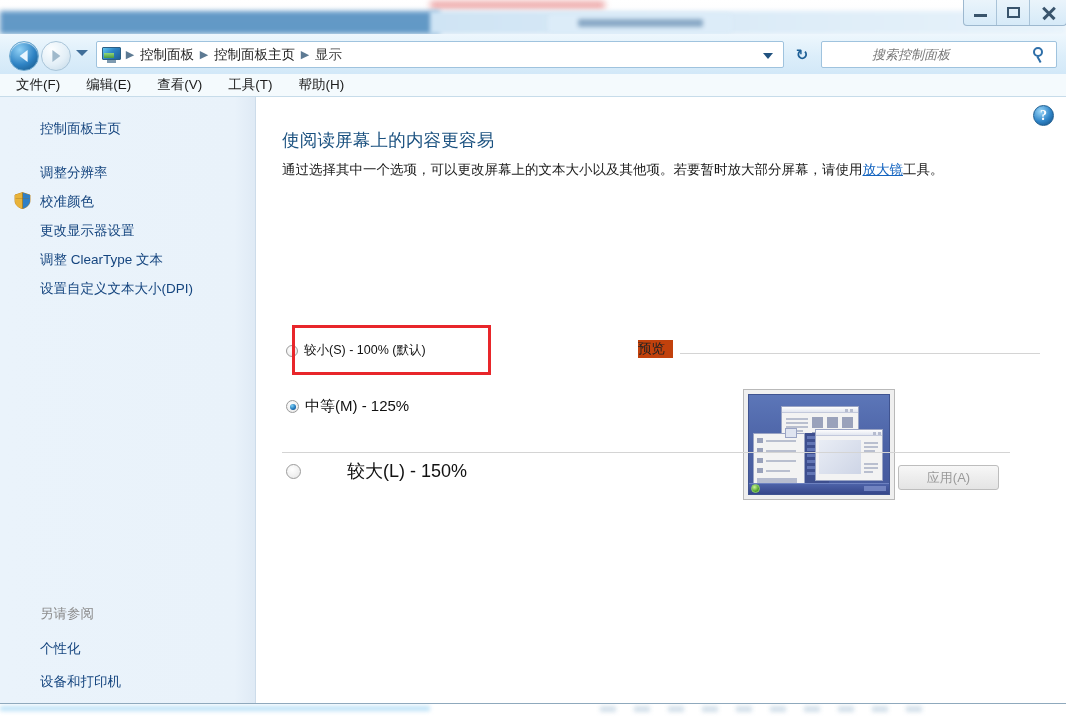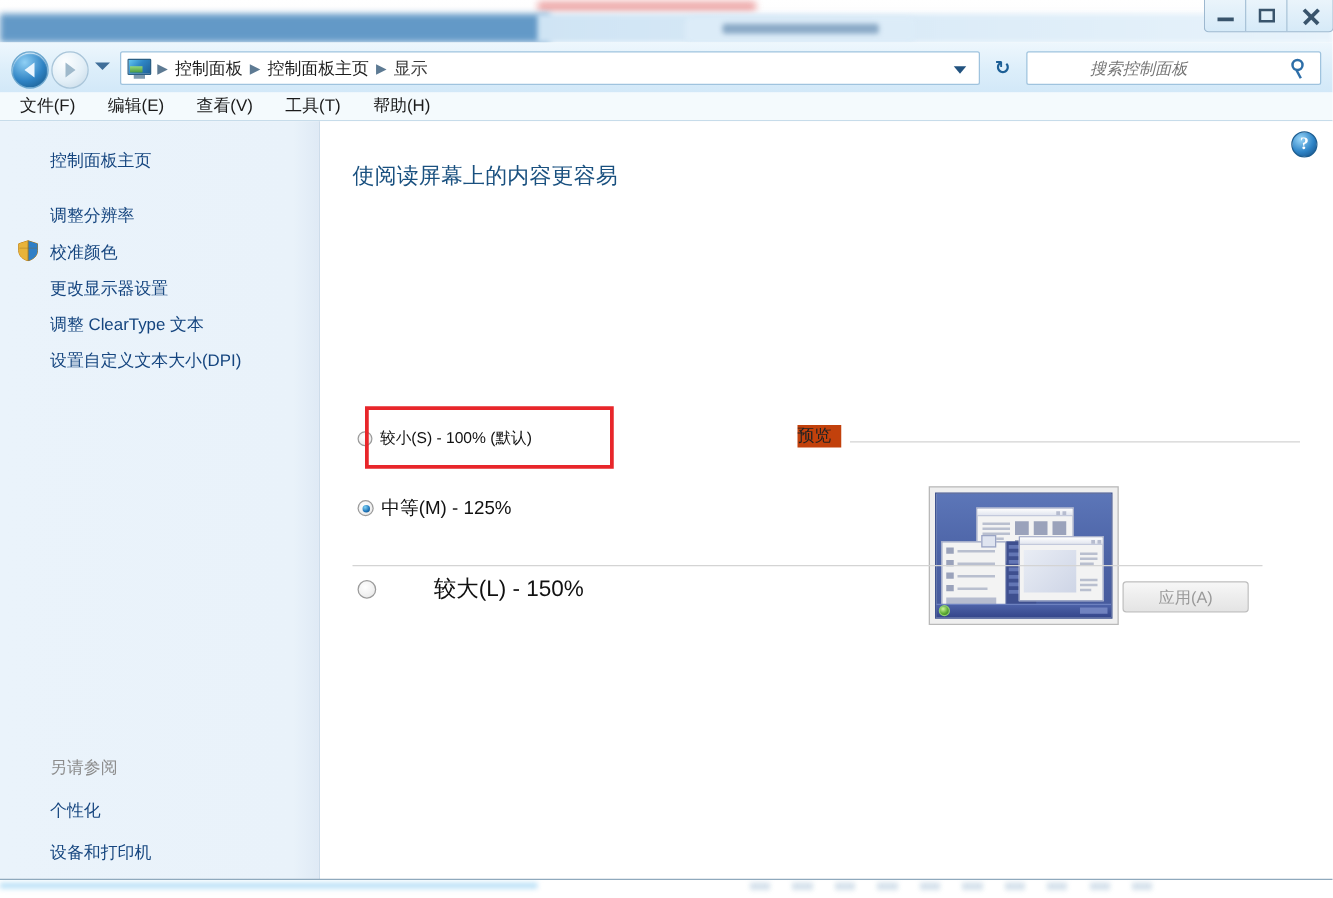--- a/index.html
+++ b/index.html
@@ -431,20 +431,23 @@
     </div>
 
     <div class="main">
 
       <div class="help-btn">
         <span>?</span>
       </div>
 
       <div class="page-title">使阅读屏幕上的内容更容易</div>
 
+      <div class="page-desc">
+        <span>通过选择其中一个选项，可以更改屏幕上的文本大小以及其他项。若要暂时放大部分屏幕，请使用</span><a href="#">放大镜</a><span>工具。</span>
+      </div>
 
       <div class="opt o1">
         <span class="rdo"></span>
         <span>较小(S) - 100% (默认)</span>
       </div>
       <div class="redbox"></div>
 
       <div class="opt o2">
         <span class="rdo on"></span>
         <span>中等(M) - 125%</span>

